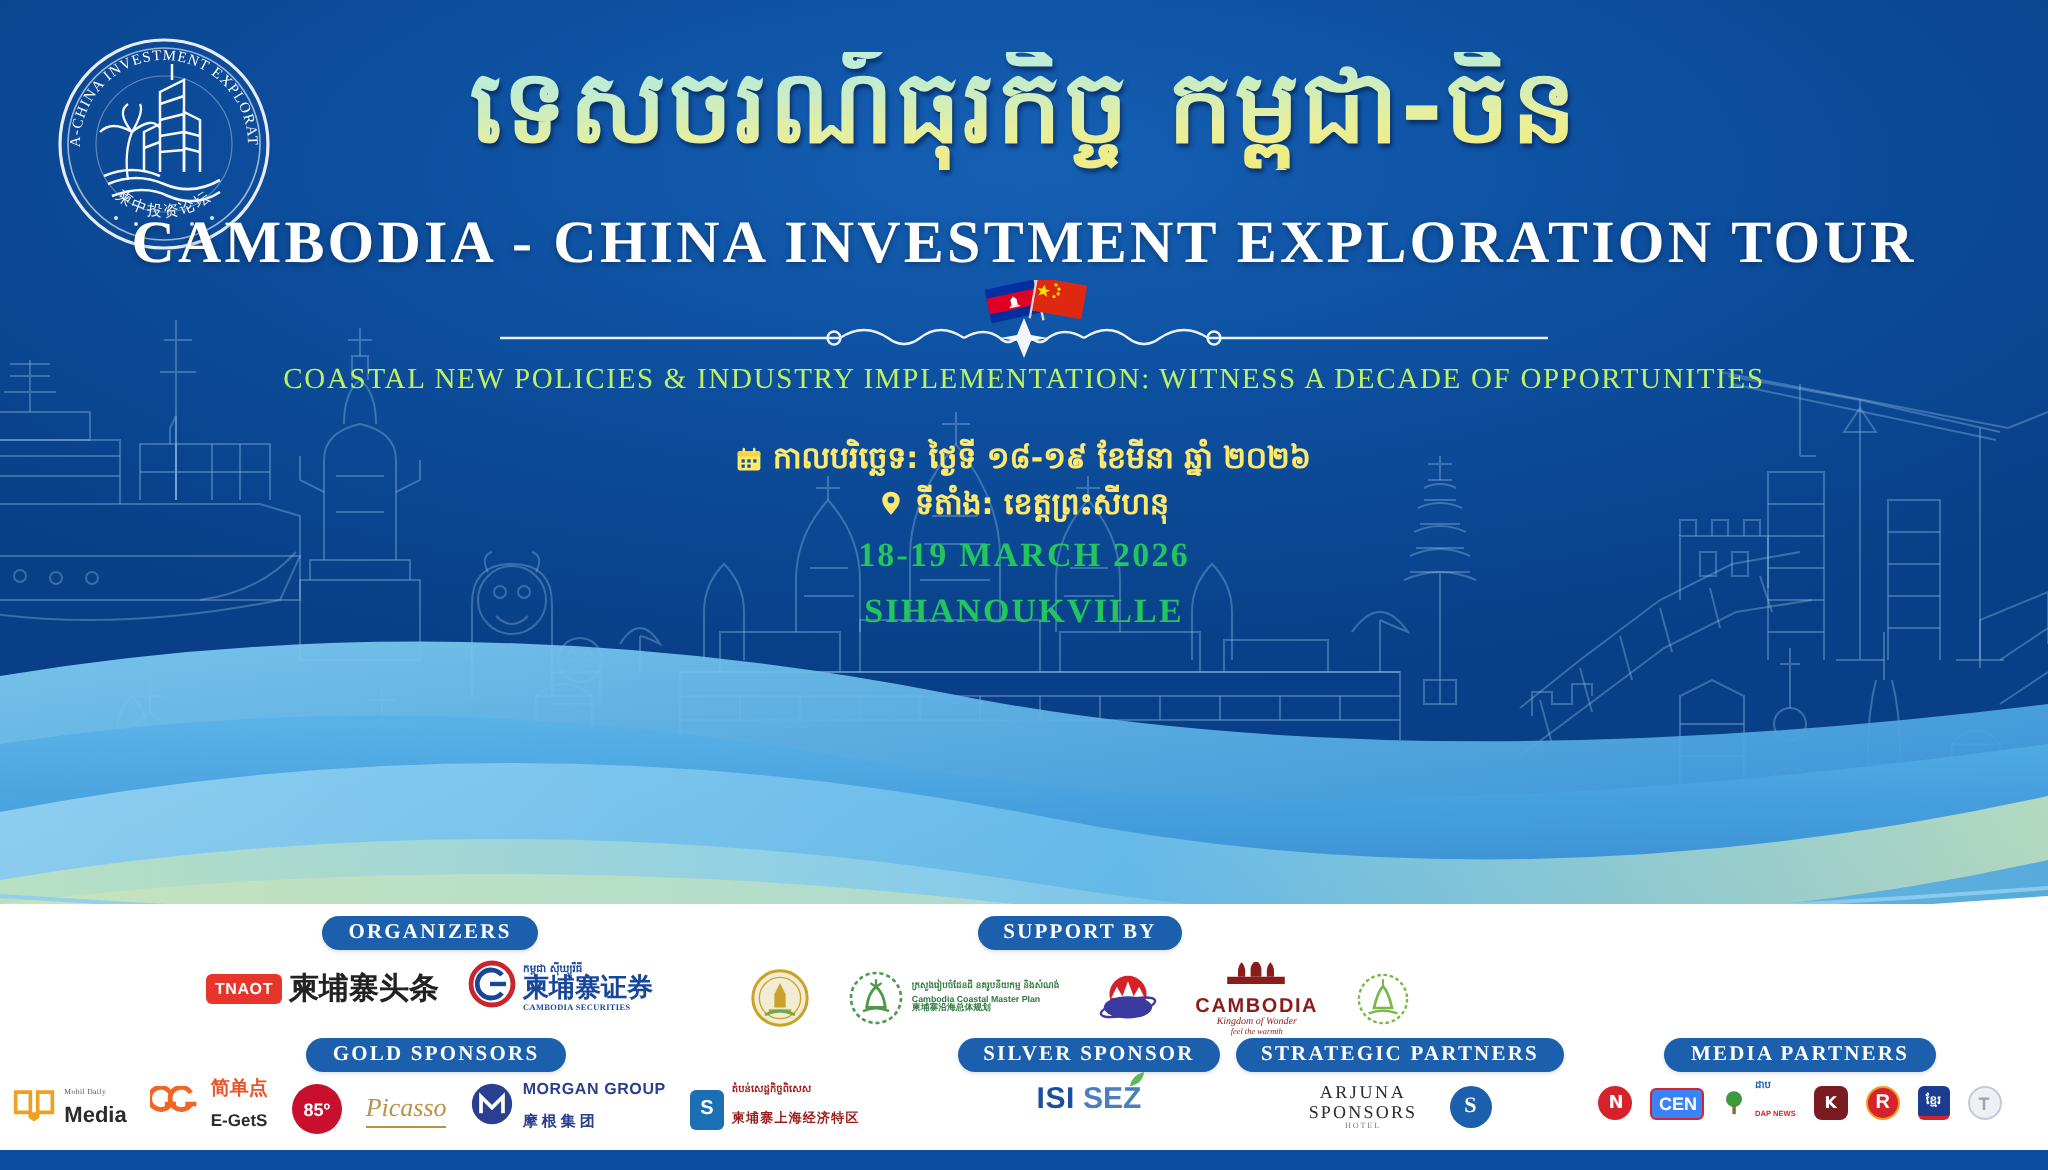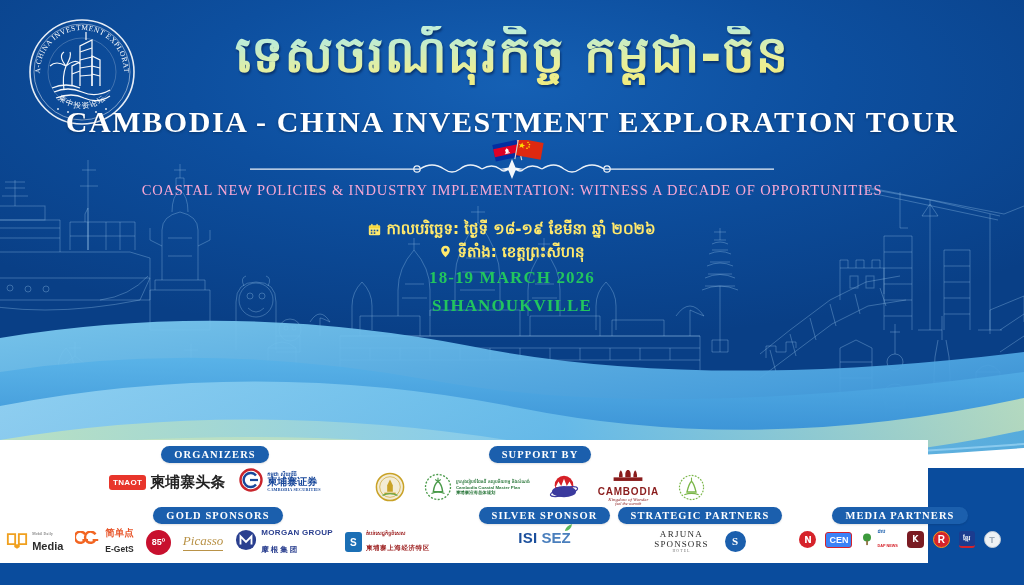--- a/index.html
+++ b/index.html
@@ -38,40 +38,40 @@
     font-family:"Liberation Serif", serif;
     text-shadow:0 1px 3px rgba(0,0,0,.35);
   }
 
   
   .flags { position:absolute; left:0; top:140px; width:1024px; height:22px; }
   .divider { position:absolute; left:0; top:157px; width:1024px; height:22px; }
 
   .tagline {
     position:absolute; left:0; top:182px; width:1024px; text-align:center;
-    color:#f9a8d4; font-size:14.5px; letter-spacing:.85px; font-weight:400;
+    color:#bef264; font-size:14.5px; letter-spacing:.85px; font-weight:400;
     font-family:"Liberation Serif", serif;
   }
 
   
   .meta { position:absolute; left:0; top:218px; width:1024px; text-align:center; }
   .meta-line {
     color:#ffe96d; font-family:"DejaVu Sans", sans-serif;
     font-size:15px; font-weight:700; line-height:1.5;
     display:flex; align-items:center; justify-content:center; gap:5px;
   }
   .meta-line .ic { display:inline-flex; }
   .meta-en {
     color:#22c55e; font-family:"Liberation Serif", serif;
     font-size:17px; font-weight:700; letter-spacing:1.1px; line-height:1.45;
     margin-top:3px;
   }
 
   
-  .sponsors { position:absolute; left:0; top:440px; width:928px; height:123px; background:#ffffff; }
+  .sponsors { position:absolute; left:0; top:452px; width:1024px; height:123px; background:#ffffff; }
   .pill {
     display:inline-block; background:#1b5fad; color:#fff;
     font-family:"Liberation Serif", serif; font-weight:700;
     font-size:10.5px; letter-spacing:1.1px;
     padding:3px 13px 3px 13px; border-radius:11px; white-space:nowrap;
     box-shadow:0 1px 2px rgba(0,0,0,.12);
   }
   .col { position:absolute; text-align:center; }
   .logos { display:flex; align-items:center; justify-content:center; gap:10px; margin-top:5px; }
 
@@ -424,21 +424,21 @@
         <div class="lg">
           <span>
             <svg width="24" height="24" viewBox="0 0 24 24">
               <circle cx="12" cy="12" r="10.5" fill="none" stroke="#c9252c" stroke-width="2.4"></circle>
               <path d="M17 7.5 A7 7 0 1 0 17 16.5" fill="none" stroke="#18479a" stroke-width="2.4"></path>
               <path d="M11 12 H19" stroke="#18479a" stroke-width="2.2"></path>
             </svg>
           </span>
           <span style="text-align:left;line-height:1.05;">
             <span class="cn" style="font-size:5.2px;color:#18479a;display:block;">កម្ពុជា ស៊ីឃ្យួរឹធី</span>
-            <span class="cn" style="font-size:10px;color:#18479a;display:block;">柬埔寨证券</span>
+            <span class="cn" style="font-size:13px;color:#18479a;display:block;">柬埔寨证券</span>
             <span class="sub" style="font-size:4.2px;color:#18479a;font-weight:700;">CAMBODIA SECURITIES</span>
           </span>
         </div>
       </div>
     </div>
 
     <div class="col" style="left:8px; top:65px; width:420px;">
       <span class="pill">GOLD SPONSORS</span>
       <div class="logos" style="gap:12px;">
         <div class="lg">

